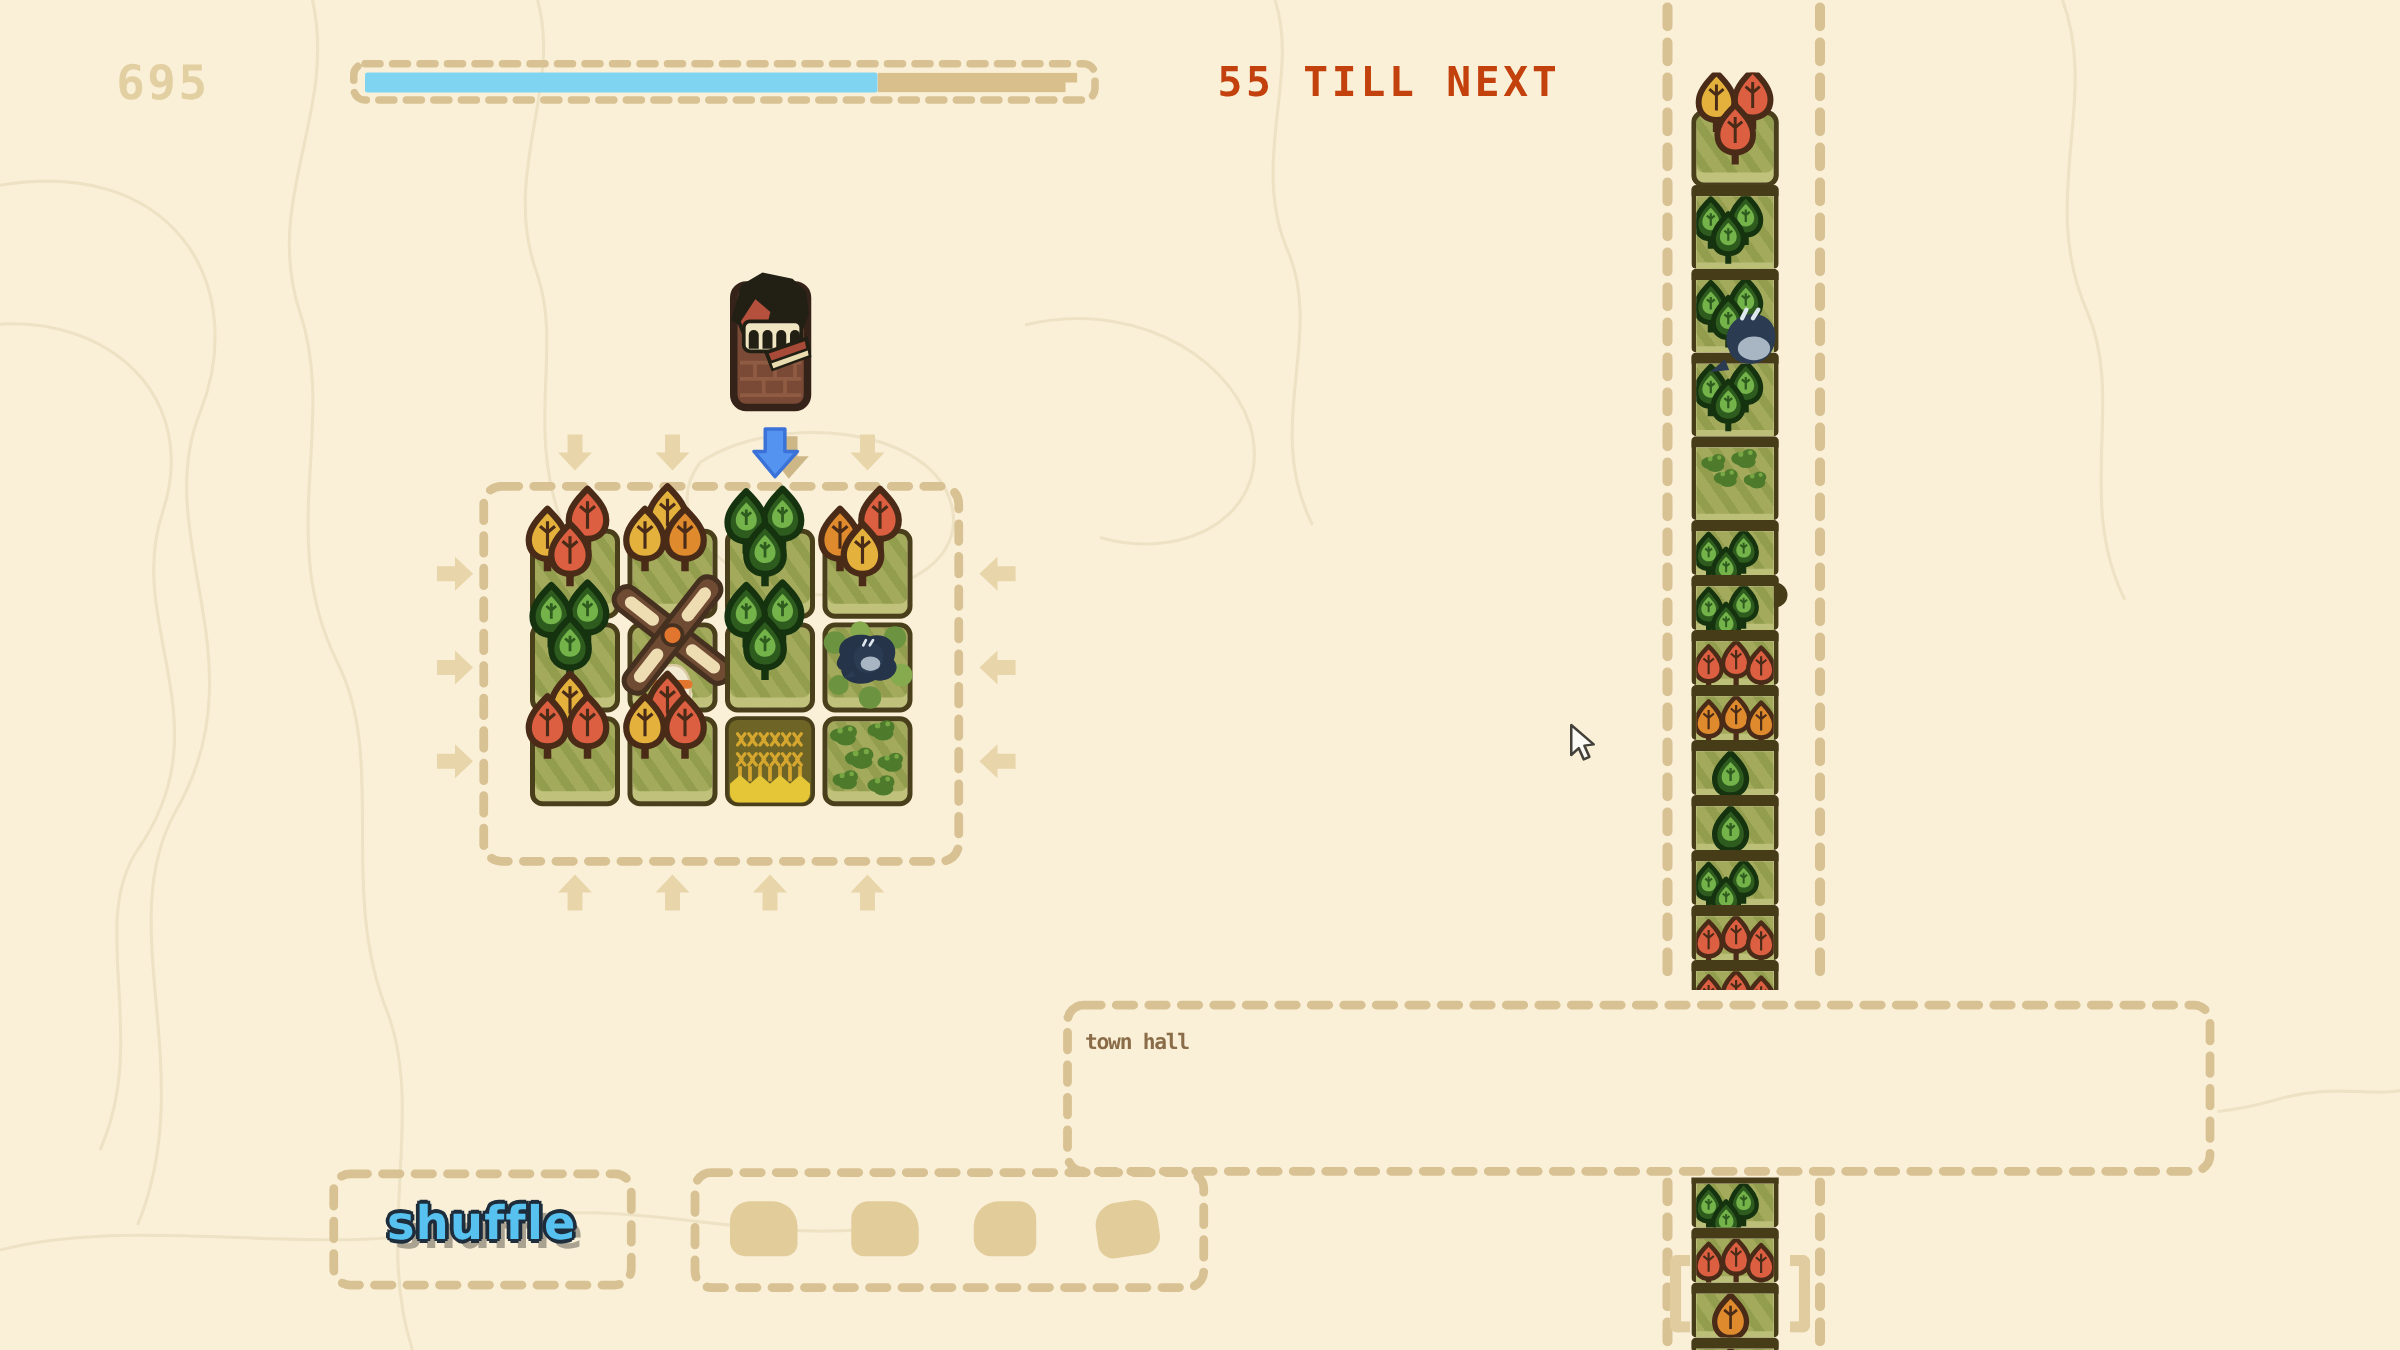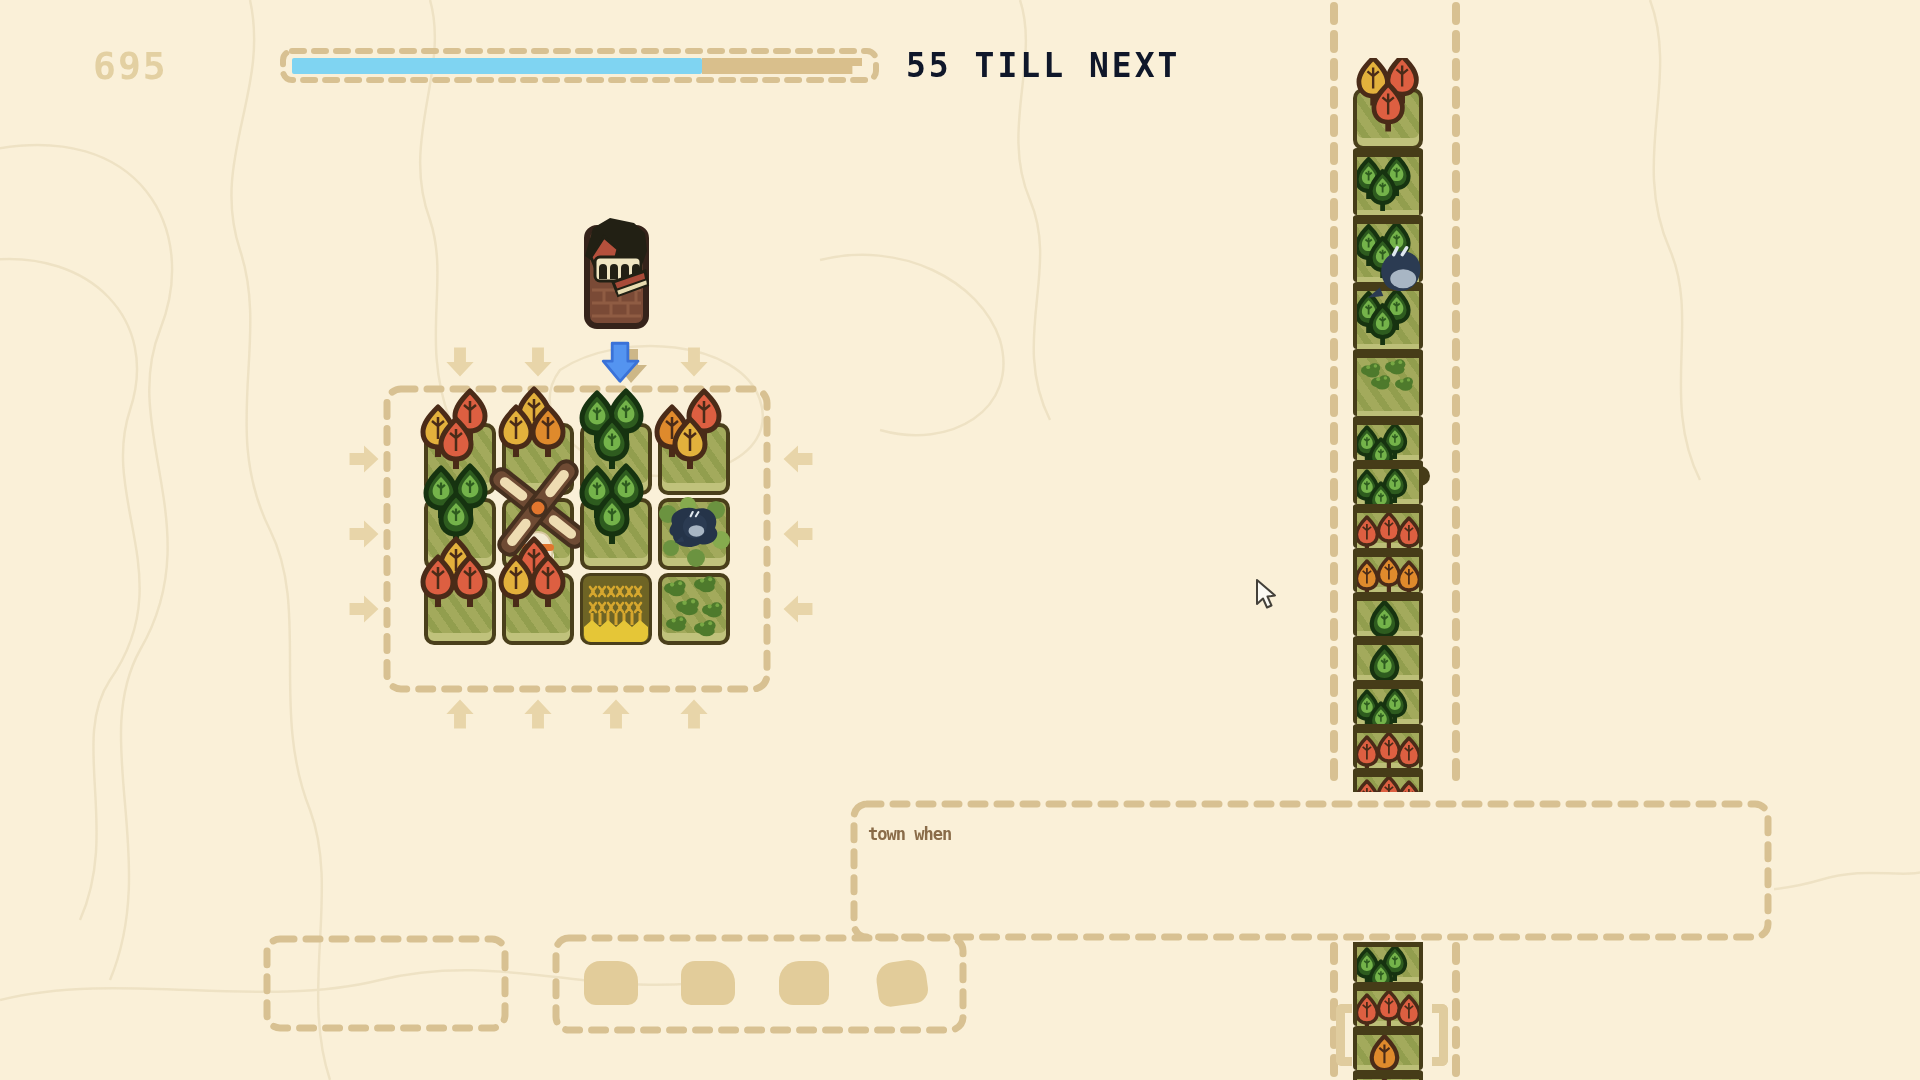--- a/index.html
+++ b/index.html
@@ -2,21 +2,21 @@
 <html><head>
 <meta charset="utf-8">
 <style>
   html,body{margin:0;padding:0;background:#faf0d8;}
   #stage{position:relative;width:1920px;height:1080px;overflow:hidden;
          background:#faf0d8;font-family:"DejaVu Sans Mono", monospace;}
   .abs{position:absolute;}
   svg{display:block;}
   .hud-text{font-weight:bold;letter-spacing:2px;}
   #score{left:93px;top:44px;font-size:38px;color:#e3d0a2;}
-  #tillnext{left:906px;top:46px;font-size:33px;color:#0f172a;letter-spacing:3px;}
+  #tillnext{left:974px;top:46px;font-size:33px;color:#c2410c;letter-spacing:3px;}
   .tile{position:absolute;width:72px;height:72px;border-radius:10px;
         border:4px solid #4a3f1b;box-sizing:border-box;
         background:repeating-linear-gradient(55deg,#a3aa5c 0 9px,#929e4e 9px 16px);
         box-shadow:inset 0 -8px 0 #c0c27c;}
   .qunit{position:absolute;left:0;box-sizing:border-box;overflow:hidden;
         border-left:4px solid #463c18;border-right:4px solid #463c18;border-top:9px solid #463c18;
         border-radius:4px;
         background:repeating-linear-gradient(55deg,#a3aa5c 0 9px,#929e4e 9px 16px);
         box-shadow:inset 0 -5px 0 #bcbf78;}
   .qwrap{position:absolute;overflow:hidden;}
@@ -846,25 +846,26 @@
       </div>
     </div>
 
   <div class="bracket l abs" style="left:1336px;top:1004px;"></div>
   <div class="bracket r abs" style="left:1432px;top:1004px;"></div>
 
   <div id="tooltip-bg" class="abs"></div>
   <svg class="abs" style="left:849px;top:799px" width="925" height="144">
     <rect x="5" y="5" width="914" height="133" rx="13" fill="none" stroke="#d8c192" stroke-width="7" stroke-dasharray="14 12" stroke-linecap="round"></rect>
   </svg>
-  <div id="tooltip-title" class="abs">town when</div>
+  <div id="tooltip-title" class="abs">town hall</div>
 
   <svg class="abs" style="left:262px;top:934px" width="248" height="99">
     <rect x="5" y="5" width="238" height="89" rx="13" fill="none" stroke="#d8c192" stroke-width="7" stroke-dasharray="14 12" stroke-linecap="round"></rect>
   </svg>
+  <div id="shuffle-label" class="abs">shuffle</div>
 
   <svg class="abs" style="left:551px;top:933px" width="417" height="102">
     <rect x="5" y="5" width="407" height="92" rx="13" fill="none" stroke="#d8c192" stroke-width="7" stroke-dasharray="14 12" stroke-linecap="round"></rect>
   </svg>
   <div id="slots">
       <div class="slot-blob" style="left: 584px; top: 961px; width: 54px; height: 44px; border-radius: 16px 20px 10px 12px; transform: rotate(0deg);"></div>
       <div class="slot-blob" style="left: 681px; top: 961px; width: 54px; height: 44px; border-radius: 14px 22px 12px 10px; transform: rotate(0deg);"></div>
       <div class="slot-blob" style="left: 779px; top: 961px; width: 50px; height: 44px; border-radius: 20px 14px 10px; transform: rotate(0deg);"></div>
       <div class="slot-blob" style="left: 877px; top: 961px; width: 50px; height: 44px; border-radius: 18px 18px 14px 12px; transform: rotate(-8deg);"></div>
     </div>

